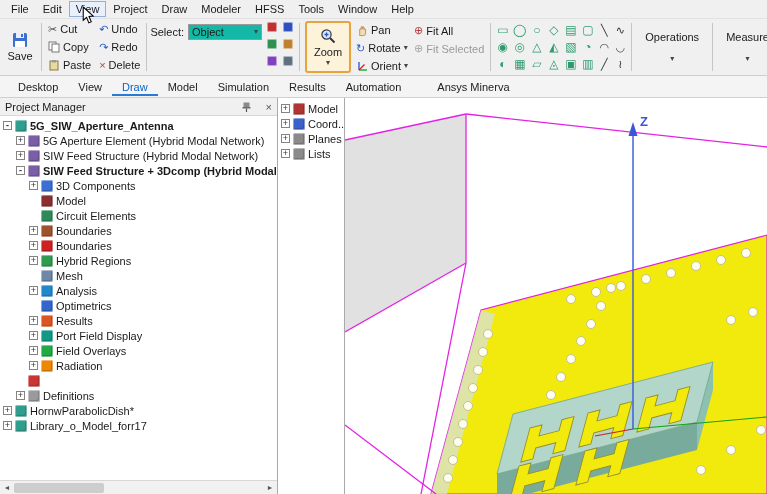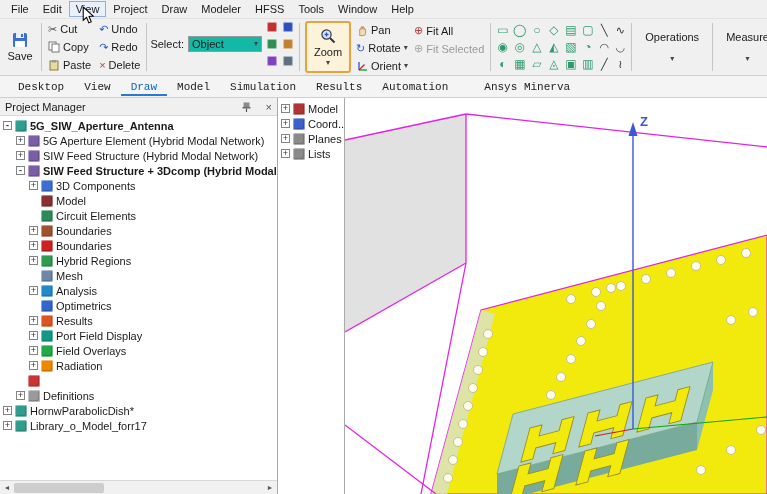--- a/index.html
+++ b/index.html
@@ -17,35 +17,35 @@
   .toolbar { height:57px; display:flex; align-items:stretch; padding:1px 2px; background:#f0f0f0; border-bottom:1px solid #cfcfcf; overflow:hidden; }
   .sep { width:1px; background:#c6c6c6; margin:3px 3px; flex:none; }
   .tb-btn { display:flex; align-items:center; gap:3px; height:17px; padding:0 3px; white-space:nowrap; cursor:default; }
   .tb-btn.disabled { color:#9a9a9a; }
   .gi { font-size:11px; line-height:11px; color:#555; }
   .gi.blue { color:#2857c8; }
   .gi.red { color:#b84040; }
   .gi.gray { color:#aaaaaa; }
   .tb-save { display:flex; flex-direction:column; align-items:center; justify-content:center; gap:2px; width:36px; flex:none; }
   .edit-grid { display:grid; grid-template-columns:auto auto; column-gap:2px; row-gap:1px; align-content:center; }
-  .select-area { display:flex; flex-direction:column; justify-content:flex-start; gap:5px; padding-top:16px; }
+  .select-area { display:flex; flex-direction:column; justify-content:flex-start; gap:5px; padding-top:4px; }
   .select-area .row { display:flex; align-items:center; gap:4px; }
   .dropdown { display:flex; align-items:center; justify-content:space-between; width:74px; height:16px; background:#14b8a6; border:1px solid #999; padding:0 3px; }
   .caret { font-size:8px; line-height:8px; color:#444; }
   .seltools { display:grid; grid-template-columns:repeat(2,16px); grid-auto-rows:17px; align-content:center; justify-items:center; margin-left:2px; }
   .sel-icon { width:10px; height:10px; border-radius:2px; box-shadow: inset 0 0 0 1px rgba(255,255,255,.5); }
   .zoom-btn { width:46px; margin:1px 2px; border:2px solid #e8a33d; background:#fdf3da; border-radius:3px; display:flex; flex-direction:column; align-items:center; justify-content:center; gap:1px; flex:none; }
   .viewcol, .fitcol { display:flex; flex-direction:column; justify-content:flex-start; gap:1px; padding-top:2px; }
   .shape-grid { display:grid; grid-template-columns:repeat(6,17px); grid-auto-rows:17px; align-content:center; justify-items:center; color:#2e9b6e; font-size:12px; }
   .line-grid { display:grid; grid-template-columns:repeat(2,16px); grid-auto-rows:17px; align-content:center; justify-items:center; color:#333; font-size:11px; }
   .shape-cell { cursor:default; line-height:17px; }
   .drop-btn { display:flex; flex-direction:column; align-items:center; justify-content:center; padding:0 10px; gap:12px; }
 
   
-  .ribbon { height:22px; display:flex; align-items:center; background:#f4f4f4; border-bottom:1px solid #cfcfcf; padding-left:8px;font-family:Liberation Mono, monospace; }
+  .ribbon { height:22px; display:flex; align-items:center; background:#f4f4f4; border-bottom:1px solid #cfcfcf; padding-left:8px; }
   .ribbon-tab { padding:3px 10px; color:#222; cursor:default; }
   .ribbon-tab.active { color:#0a64c8; border-bottom:2px solid #2a7ad4; padding-bottom:1px; }
   .ribbon-tab:last-child { margin-left:16px; }
 
   
   .main { display:flex; height:396px; background:#fff; }
   .pm { width:278px; flex:none; display:flex; flex-direction:column; border-right:1px solid #aaaaaa; background:#fff; }
   .pm-header { height:18px; flex:none; background:#f0f0f0; border-bottom:1px solid #d8d8d8; display:flex; align-items:center; gap:14px; padding:0 5px; }
   .pm-title { flex:1; }
   .xicon { color:#555; font-size:11px; cursor:default; }

